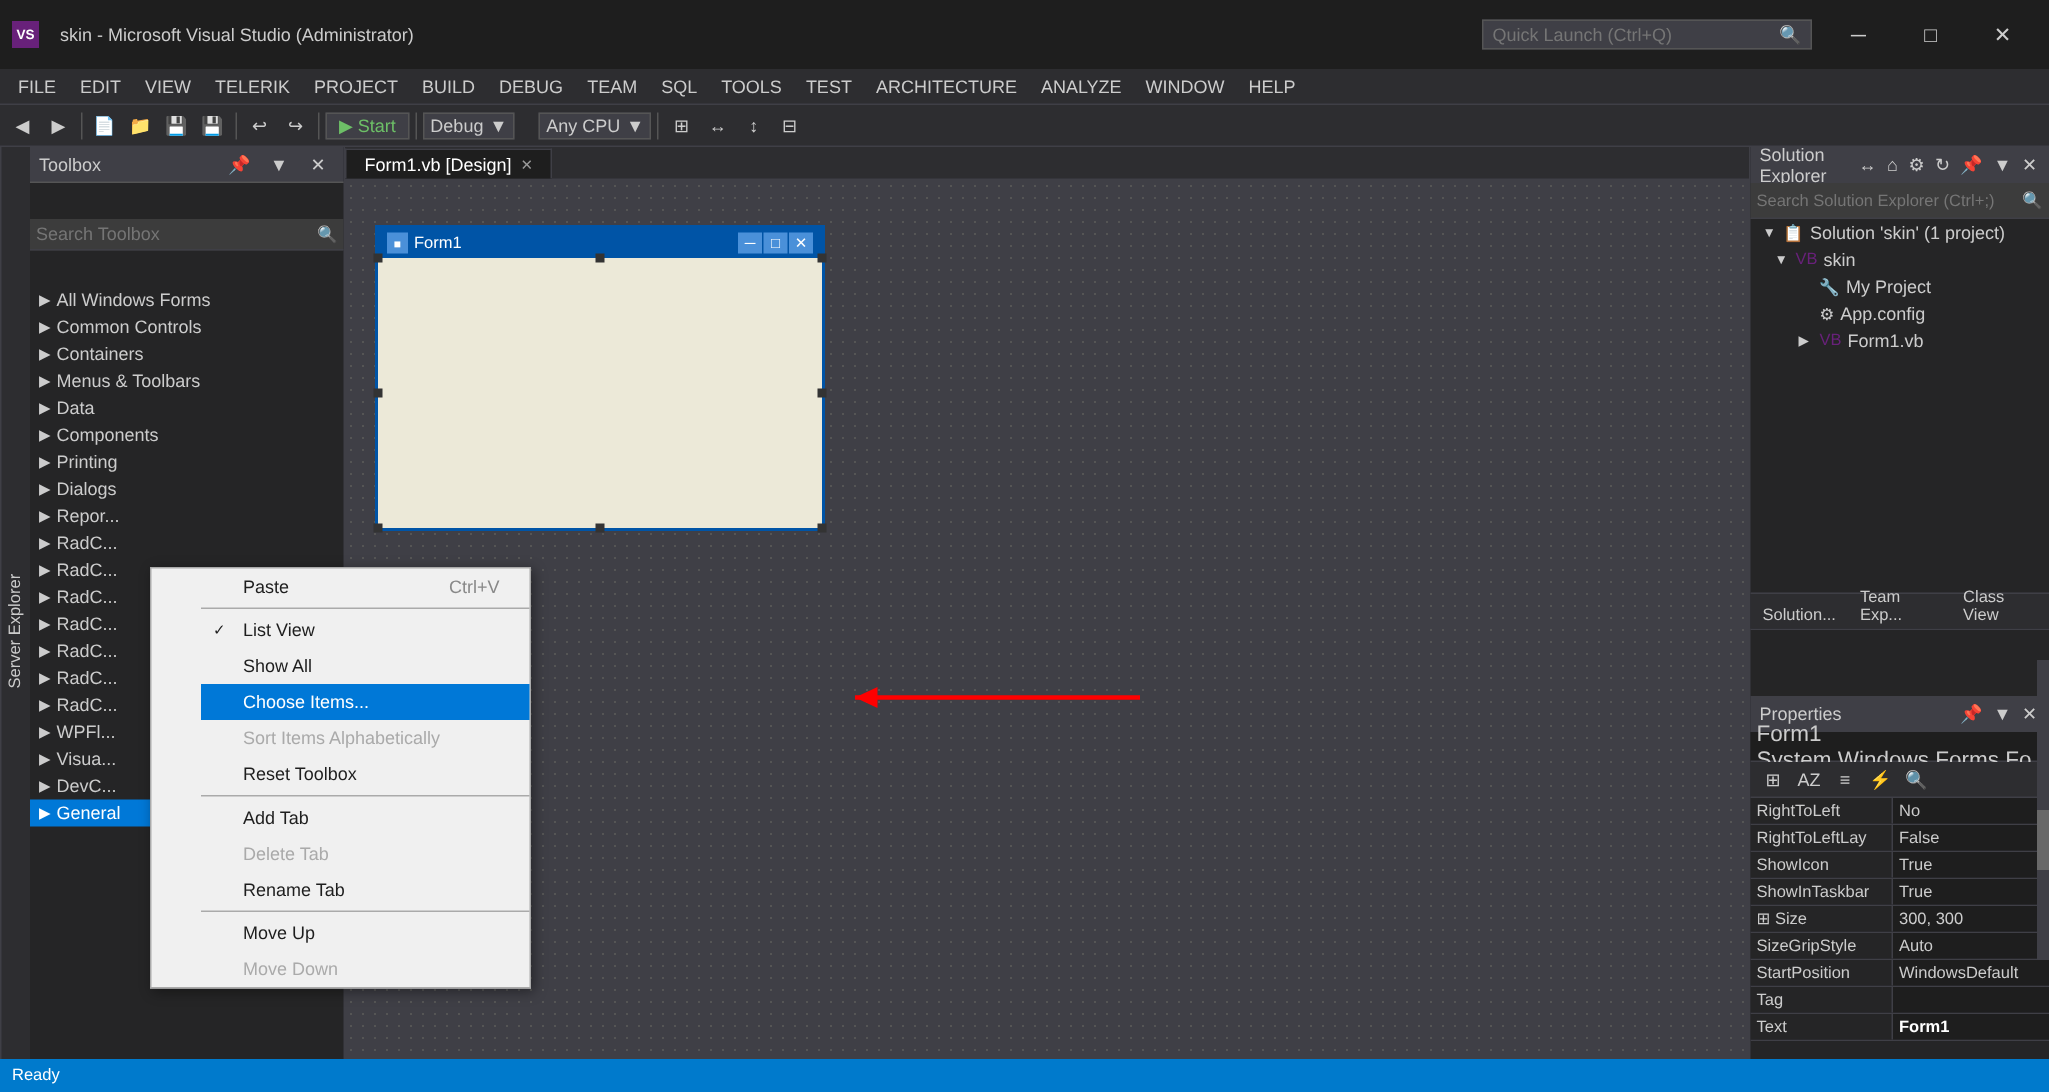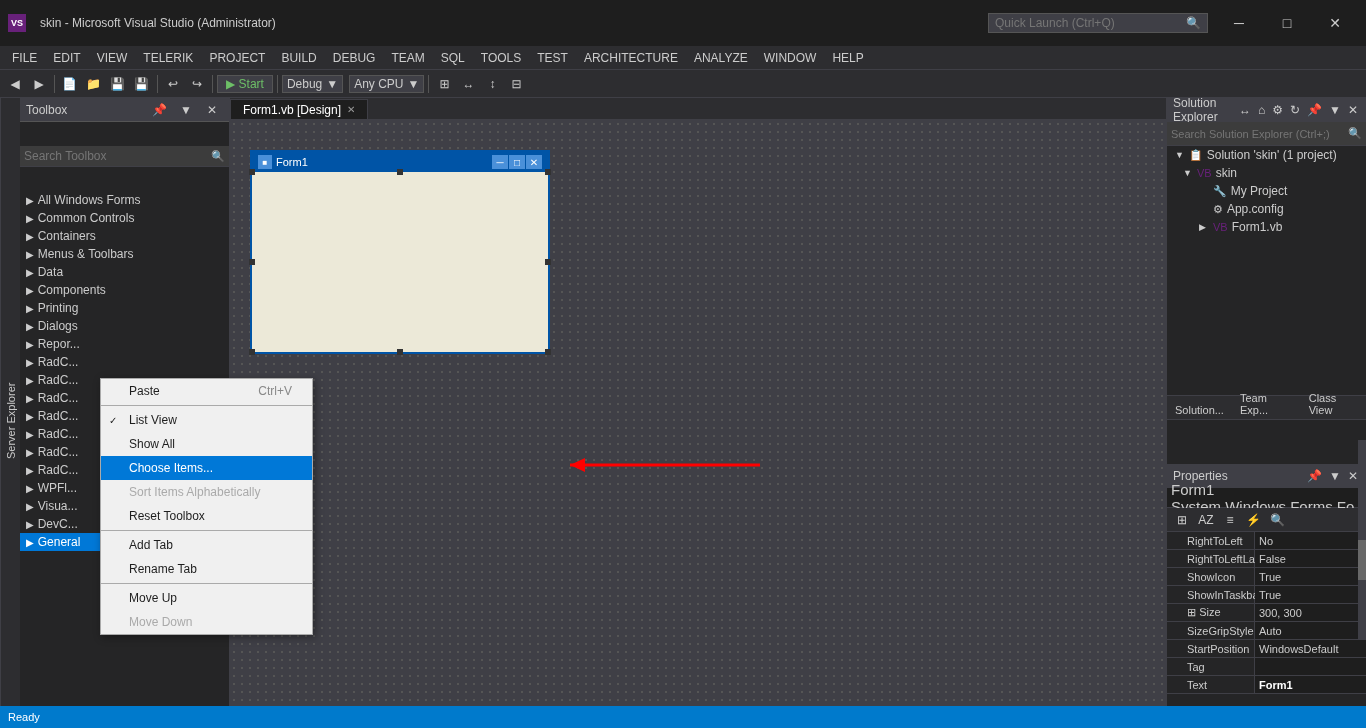--- a/index.html
+++ b/index.html
@@ -140,27 +140,28 @@
     .toolbox-selected {
       background: #0078d7;
       color: white;
     }
 
     
     #context-menu {
       position: absolute;
       left: 80px;
       top: 280px;
-      width: 213px;
+      width: 254px;
       background: #f0f0f0;
       border: 1px solid #aaa;
       box-shadow: 2px 2px 8px rgba(0,0,0,0.4);
       z-index: 1000;
       color: #1e1e1e;
       font-size: 12px;
+      padding-left: 33px;
     }
     .ctx-item {
       padding: 5px 20px 5px 28px;
       cursor: pointer;
       display: flex; align-items: center;
       justify-content: space-between;
       position: relative;
     }
     .ctx-item.disabled { color: #aaa; cursor: default; }
     .ctx-item.highlighted { background: #0078d7; color: white; }
@@ -317,25 +318,25 @@
       padding: 0 4px; font-size: 15px; color: #ccc;
       border-bottom: 1px solid #3f3f46;
     }
     .prop-row {
       display: flex;
       align-items: center;
       height: 18px;
       border-bottom: 1px solid #3f3f46;
     }
     .prop-name {
-      width: 72px; padding: 0 4px;
+      width: 95px; padding: 0 4px;
       color: #ccc; font-size: 11px;
       background: #252526;
       border-right: 1px solid #3f3f46;
-      height: 100%; display: flex; align-items: center; margin-left: 16px;
+      height: 100%; display: flex; align-items: center;
     }
     .prop-value {
       flex: 1; padding: 0 4px;
       color: #ccc; font-size: 11px;
       background: #1e1e1e;
       height: 100%; display: flex; align-items: center;
     }
     .prop-value.bold { font-weight: bold; color: white; }
 
     
@@ -400,21 +401,21 @@
   <div class="toolbar-sep"></div>
   <div class="toolbar-btn">↩</div>
   <div class="toolbar-btn">↪</div>
   <div class="toolbar-sep"></div>
   <div class="run-btn">▶ Start</div>
   <div class="toolbar-sep"></div>
   <div class="toolbar-dropdown">
     <span>Debug</span>
     <span style="margin-left:4px;">▼</span>
   </div>
-  <div class="toolbar-dropdown" style="margin-left:4px;">
+  <div class="toolbar-dropdown" style="margin-left:14px;">
     <span>Any CPU</span>
     <span style="margin-left:4px;">▼</span>
   </div>
   <div class="toolbar-sep"></div>
   <div style="display:flex;gap:2px;">
     <div class="toolbar-btn">⊞</div>
     <div class="toolbar-btn">↔</div>
     <div class="toolbar-btn">↕</div>
     <div class="toolbar-btn">⊟</div>
   </div>
@@ -543,20 +544,23 @@
       </div>
       <div class="ctx-item disabled">
         <span>Sort Items Alphabetically</span>
       </div>
       <div class="ctx-item">
         <span>Reset Toolbox</span>
       </div>
       <div class="ctx-sep"></div>
       <div class="ctx-item">
         <span>Add Tab</span>
+      </div>
+      <div class="ctx-item disabled">
+        <span>Delete Tab</span>
       </div>
       <div class="ctx-item">
         <span>Rename Tab</span>
       </div>
       <div class="ctx-sep"></div>
       <div class="ctx-item">
         <span>Move Up</span>
       </div>
       <div class="ctx-item disabled">
         <span>Move Down</span>

